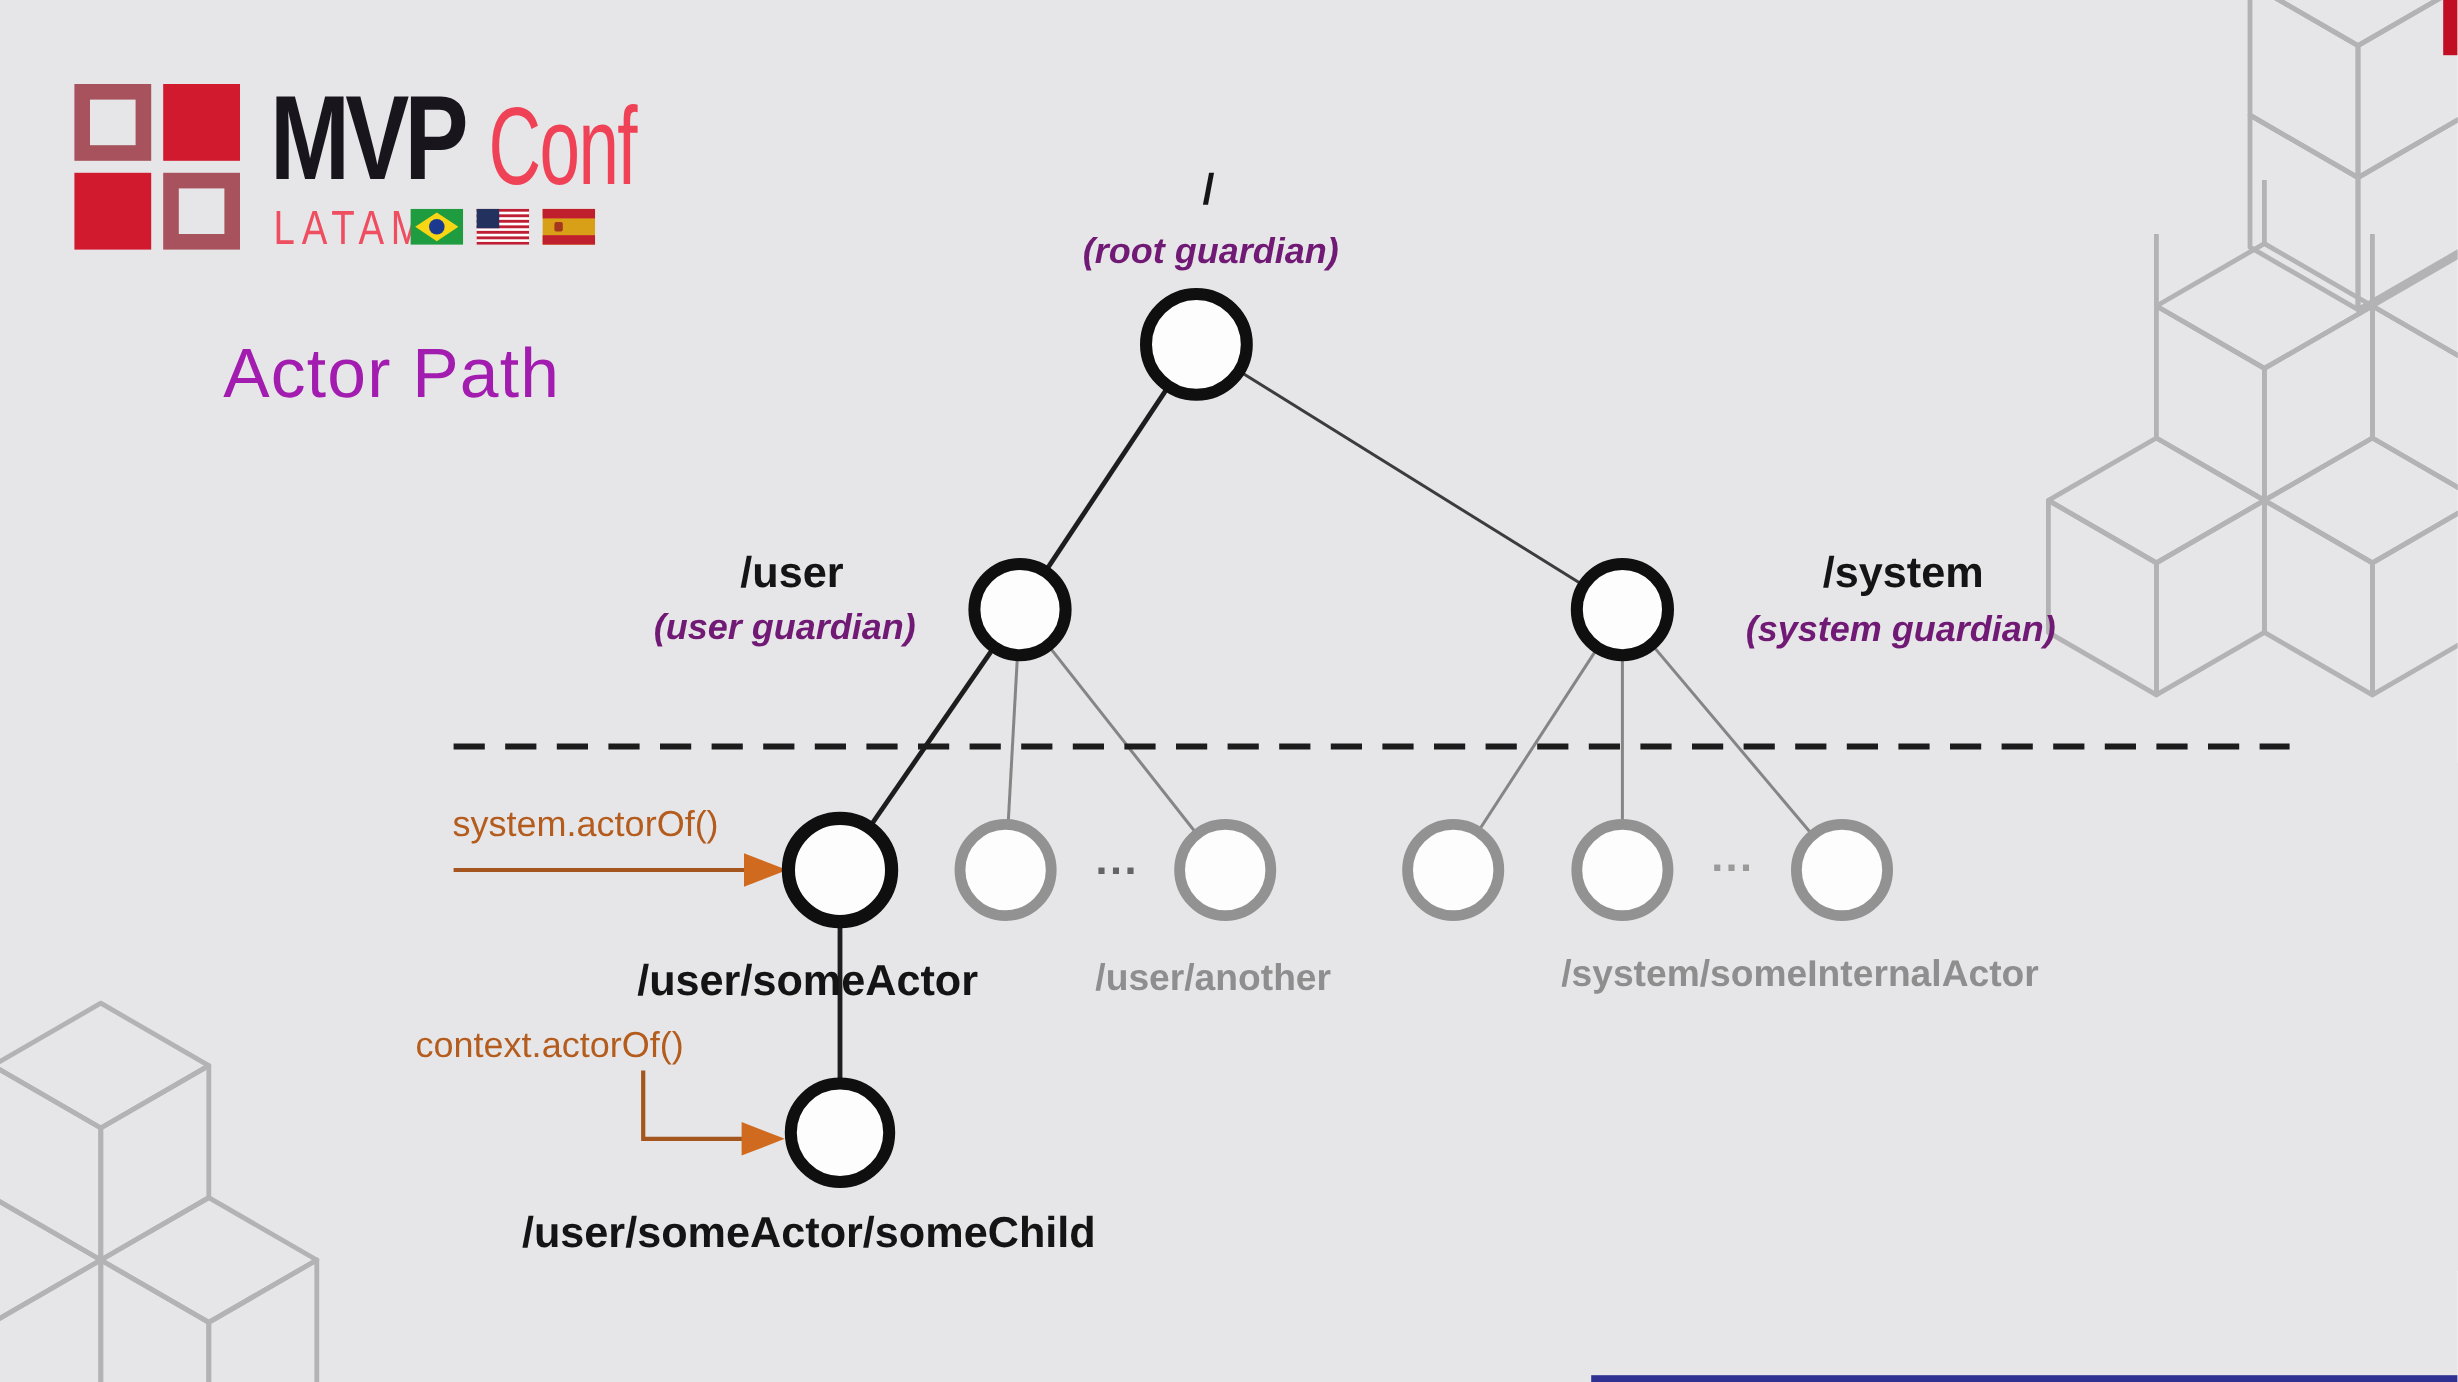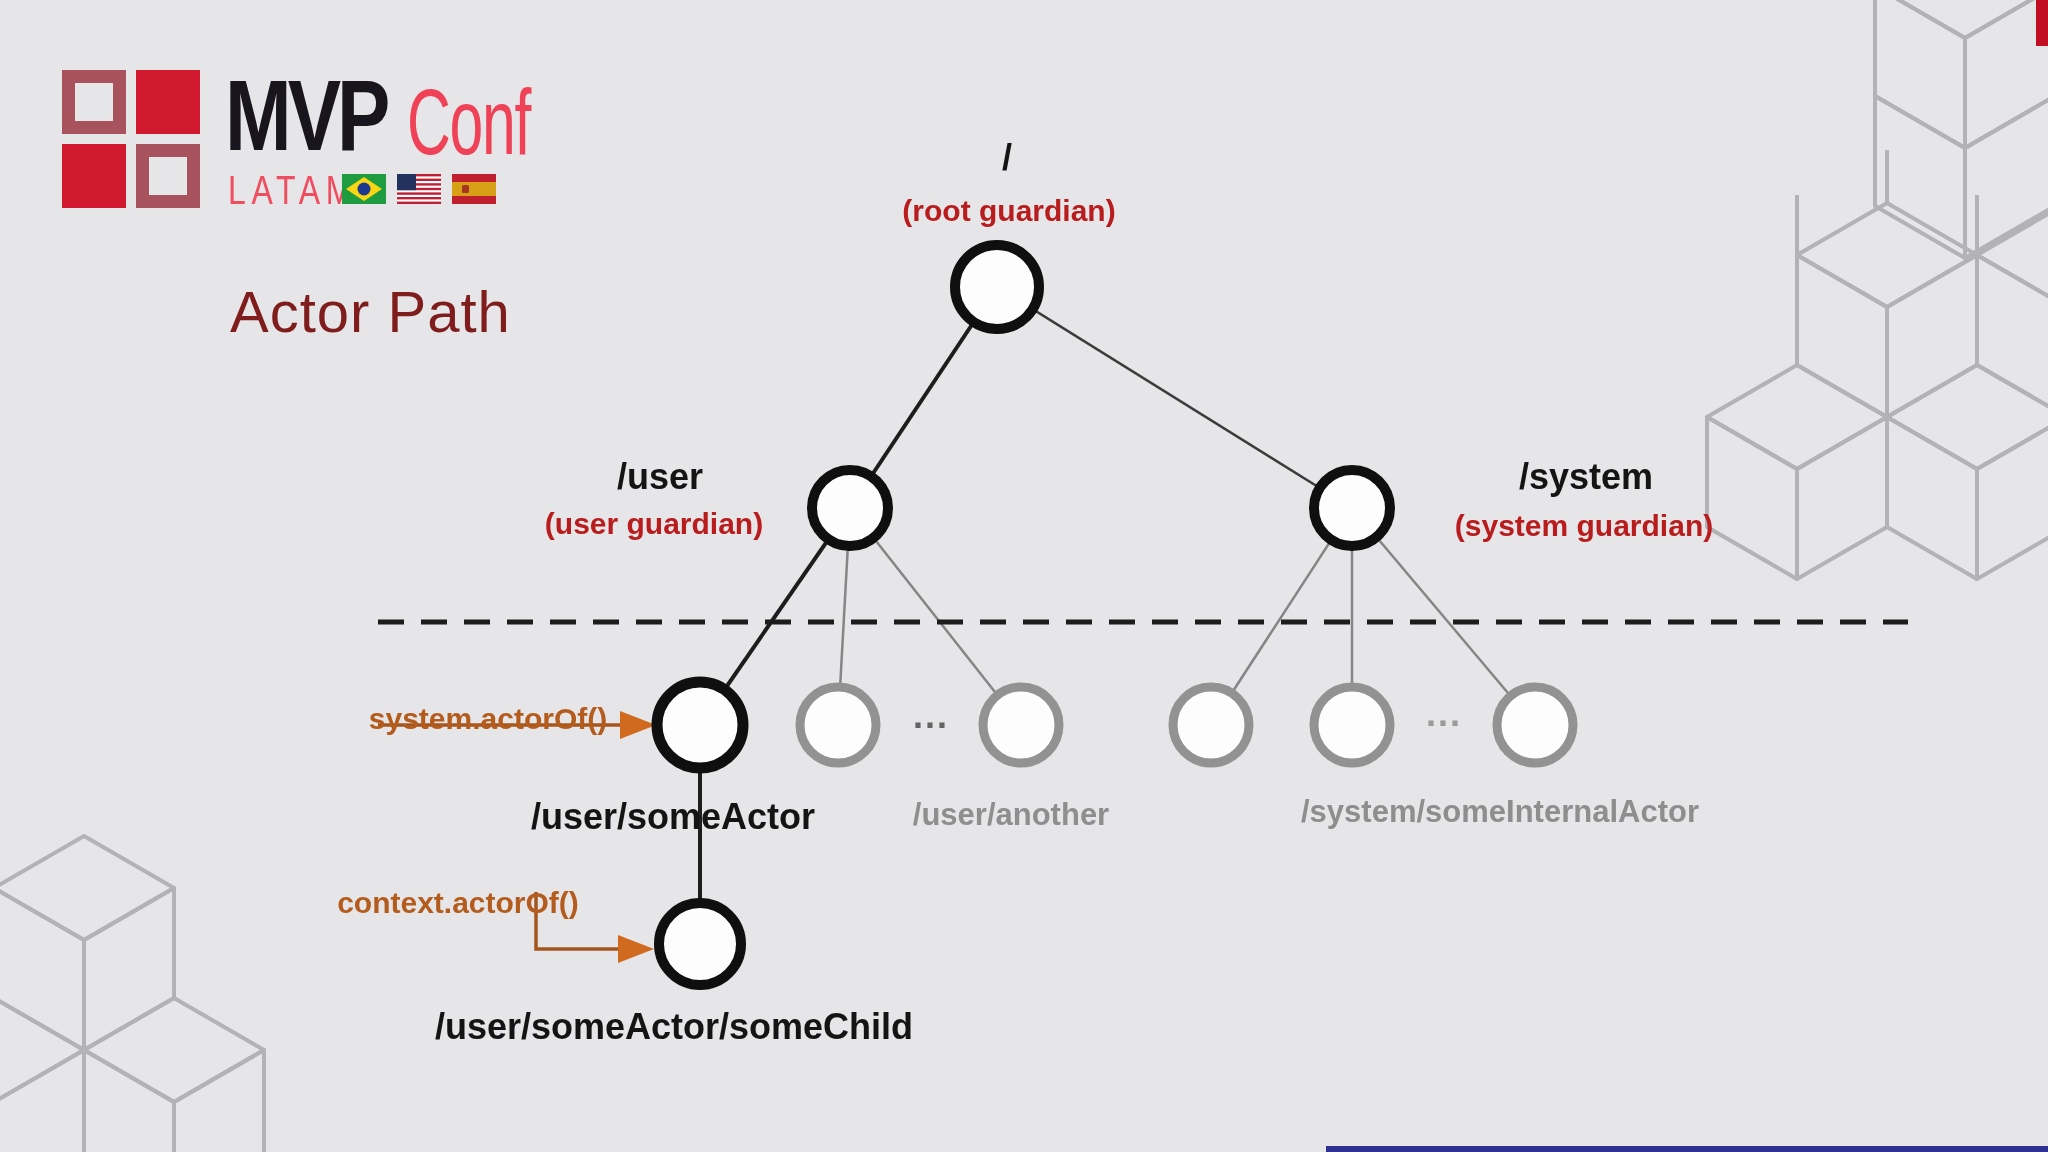--- a/index.html
+++ b/index.html
@@ -6,26 +6,26 @@
   .stage{
     position:relative;width:2048px;height:1152px;overflow:hidden;
     background:#e6e5e7;font-family:"Liberation Sans",sans-serif;
   }
   .abs{position:absolute;}
   svg{display:block;}
   
   .lbl{position:absolute;transform:translate(-50%,-50%);white-space:nowrap;line-height:1.1;}
   .path-black{font-weight:bold;font-size:36px;color:#141414;}
   .path-gray{font-weight:bold;font-size:31px;color:#8e8e8e;}
-  .caption{font-weight:bold;font-size:30px;color:#b91c1c;text-align:center;}
+  .caption{font-weight:bold;font-style:italic;font-size:30px;color:#701a75;text-align:center;}
   .root-slash{font-weight:bold;font-size:36px;color:#141414;}
-  .orange-lbl{font-weight:bold;font-size:30px;color:#b45c1d;margin-top:31px;}
+  .orange-lbl{font-weight:normal;font-size:30px;color:#b45c1d;}
   .dots-dark{font-weight:bold;font-size:36px;color:#646464;letter-spacing:2px;}
   .dots-gray{font-weight:bold;font-size:36px;color:#9a9a9a;letter-spacing:2px;}
-  .slide-title{position:absolute;left:186px;top:278px;font-size:58px;color:#7f1d1d;letter-spacing:1px;margin-left:44px;}
+  .slide-title{position:absolute;left:186px;top:278px;font-size:58px;color:#a21caf;letter-spacing:1px;}
   .hashtag{position:absolute;left:1680px;top:1060px;font-size:58px;font-weight:bold;color:#141414;}
   
   .logo{position:absolute;left:62px;top:70px;width:560px;height:145px;}
   .sq{position:absolute;width:64px;height:64px;box-sizing:border-box;}
   .sq-solid{background:#d11a2e;}
   .sq-outline{border:13px solid #a7525d;}
   .mvp-word{position:absolute;left:163px;top:-12px;font-size:100px;font-weight:bold;color:#18151c;
             letter-spacing:-5px;transform:scaleX(.80);transform-origin:left top;}
   .conf-word{position:absolute;left:345px;top:0px;font-size:92px;font-weight:normal;color:#f04257;
              letter-spacing:-2px;transform:scaleX(.66);transform-origin:left top;}

